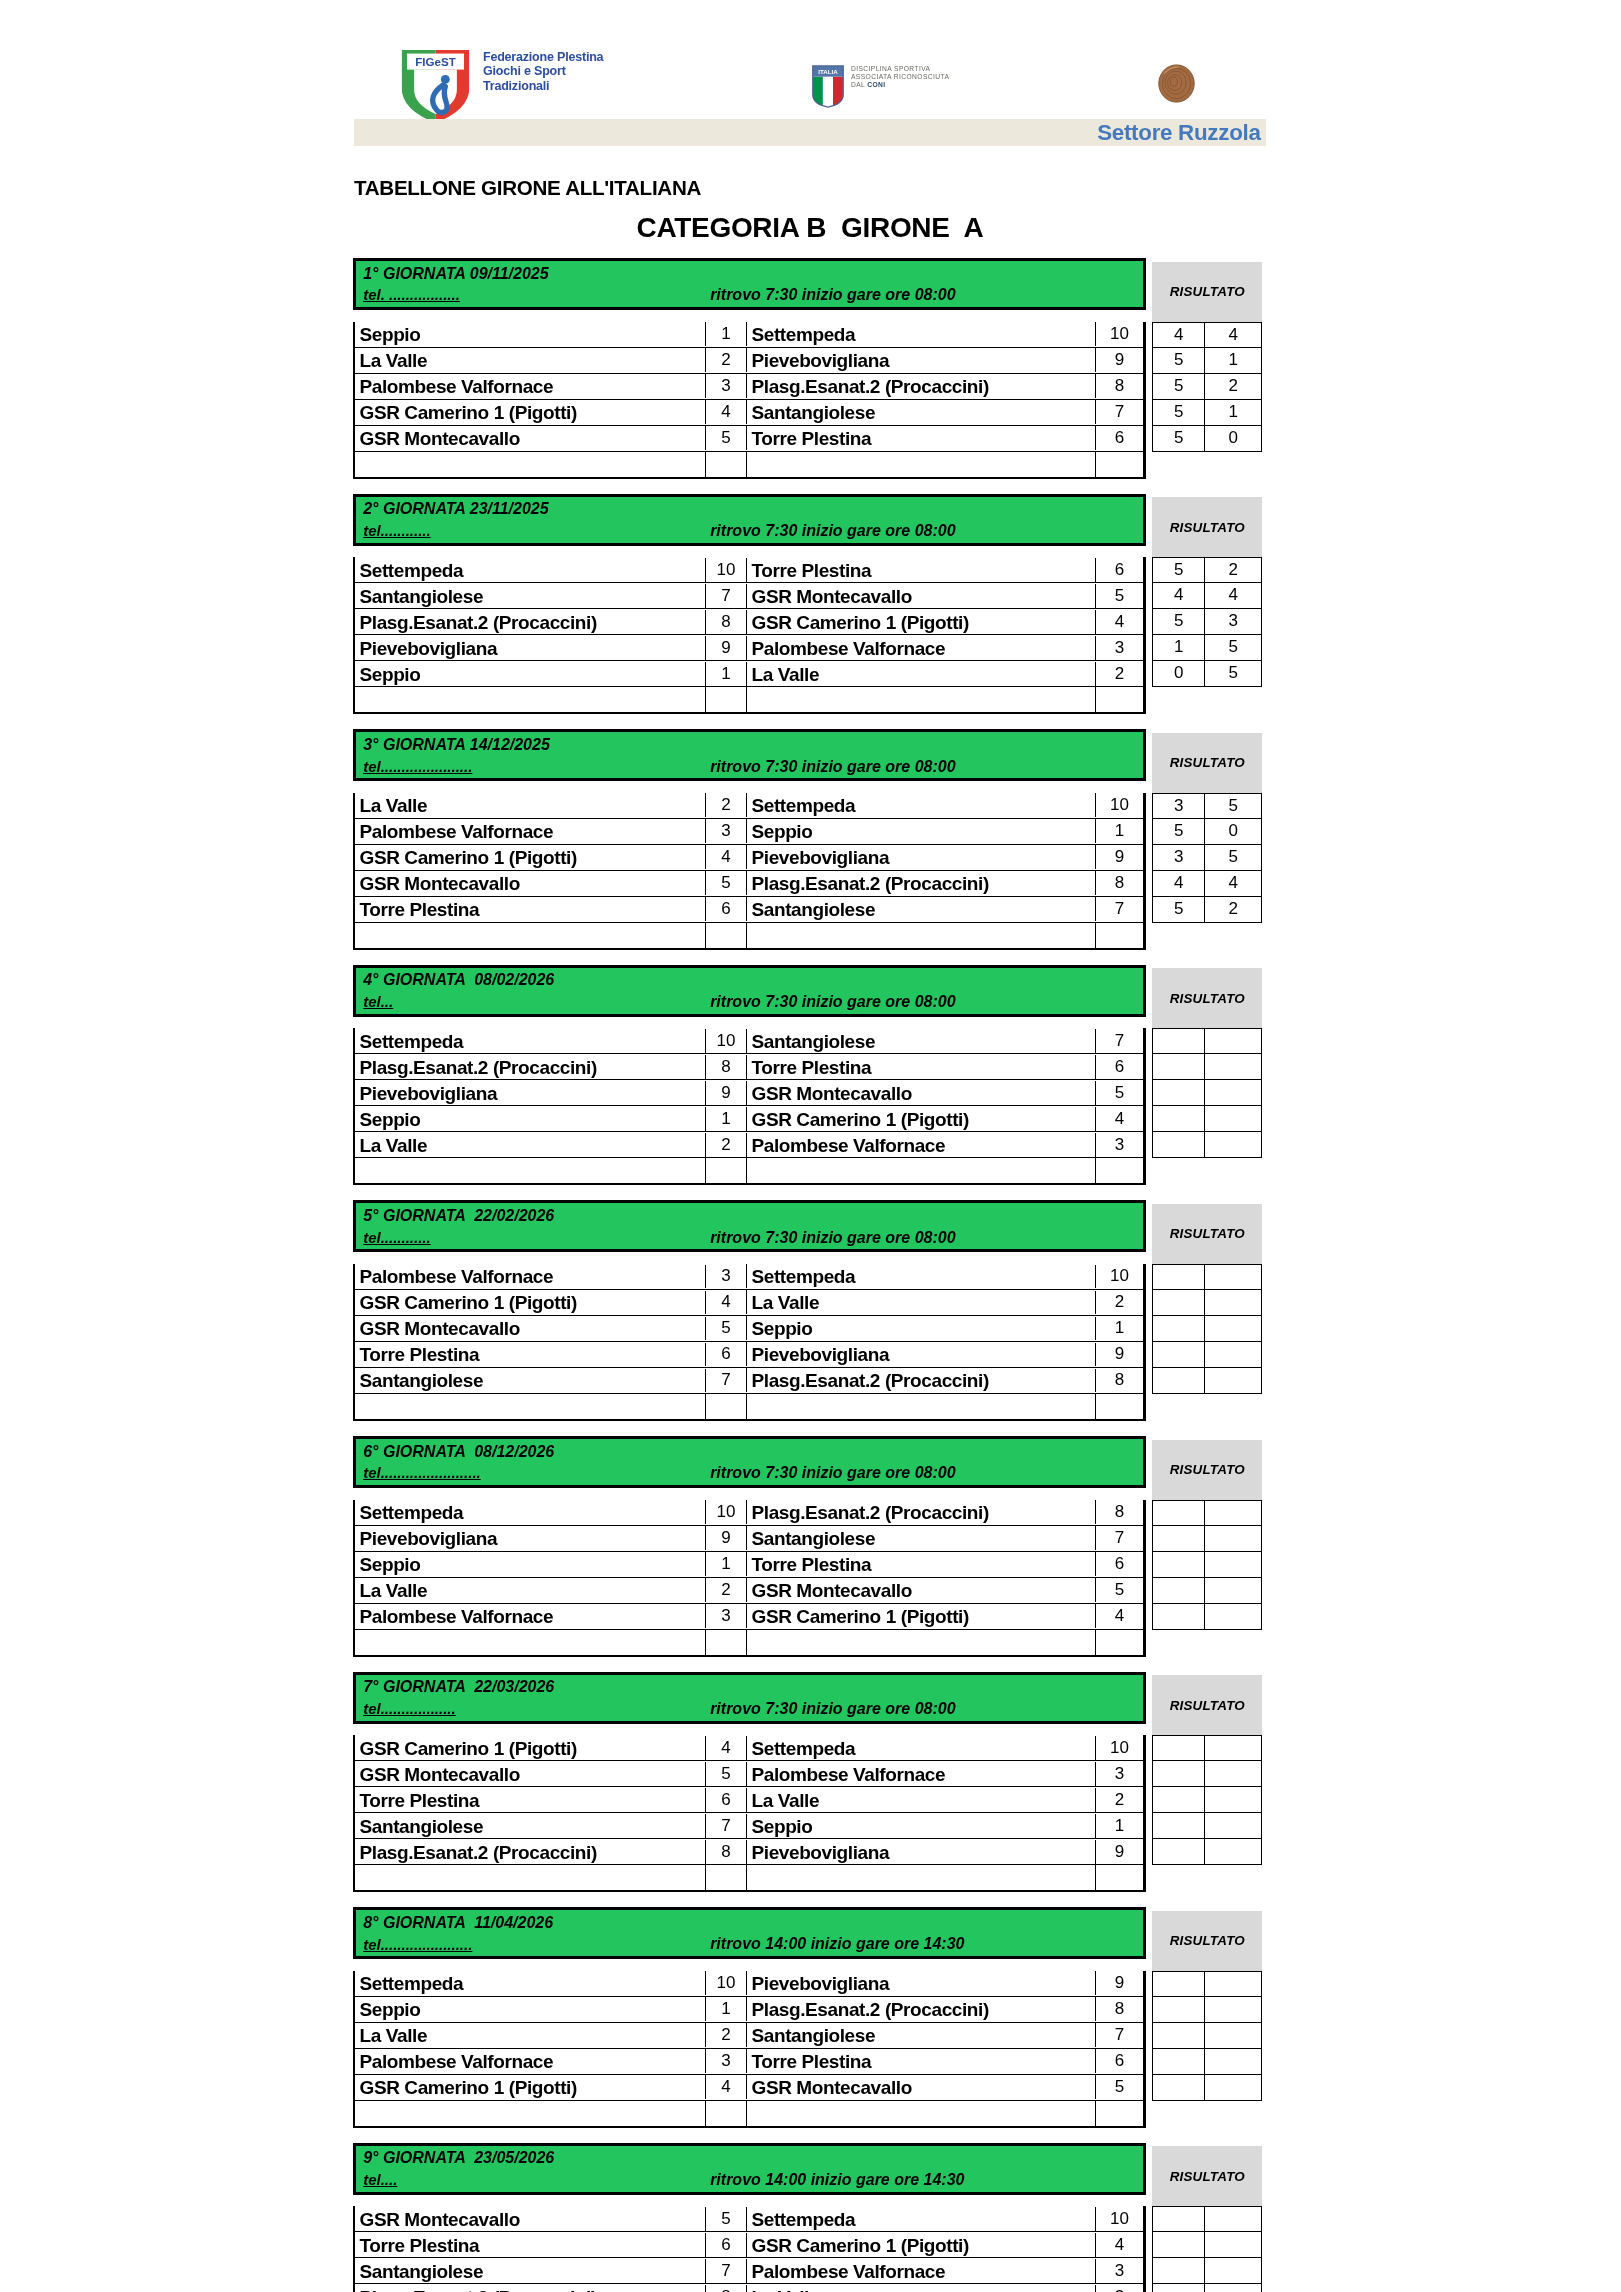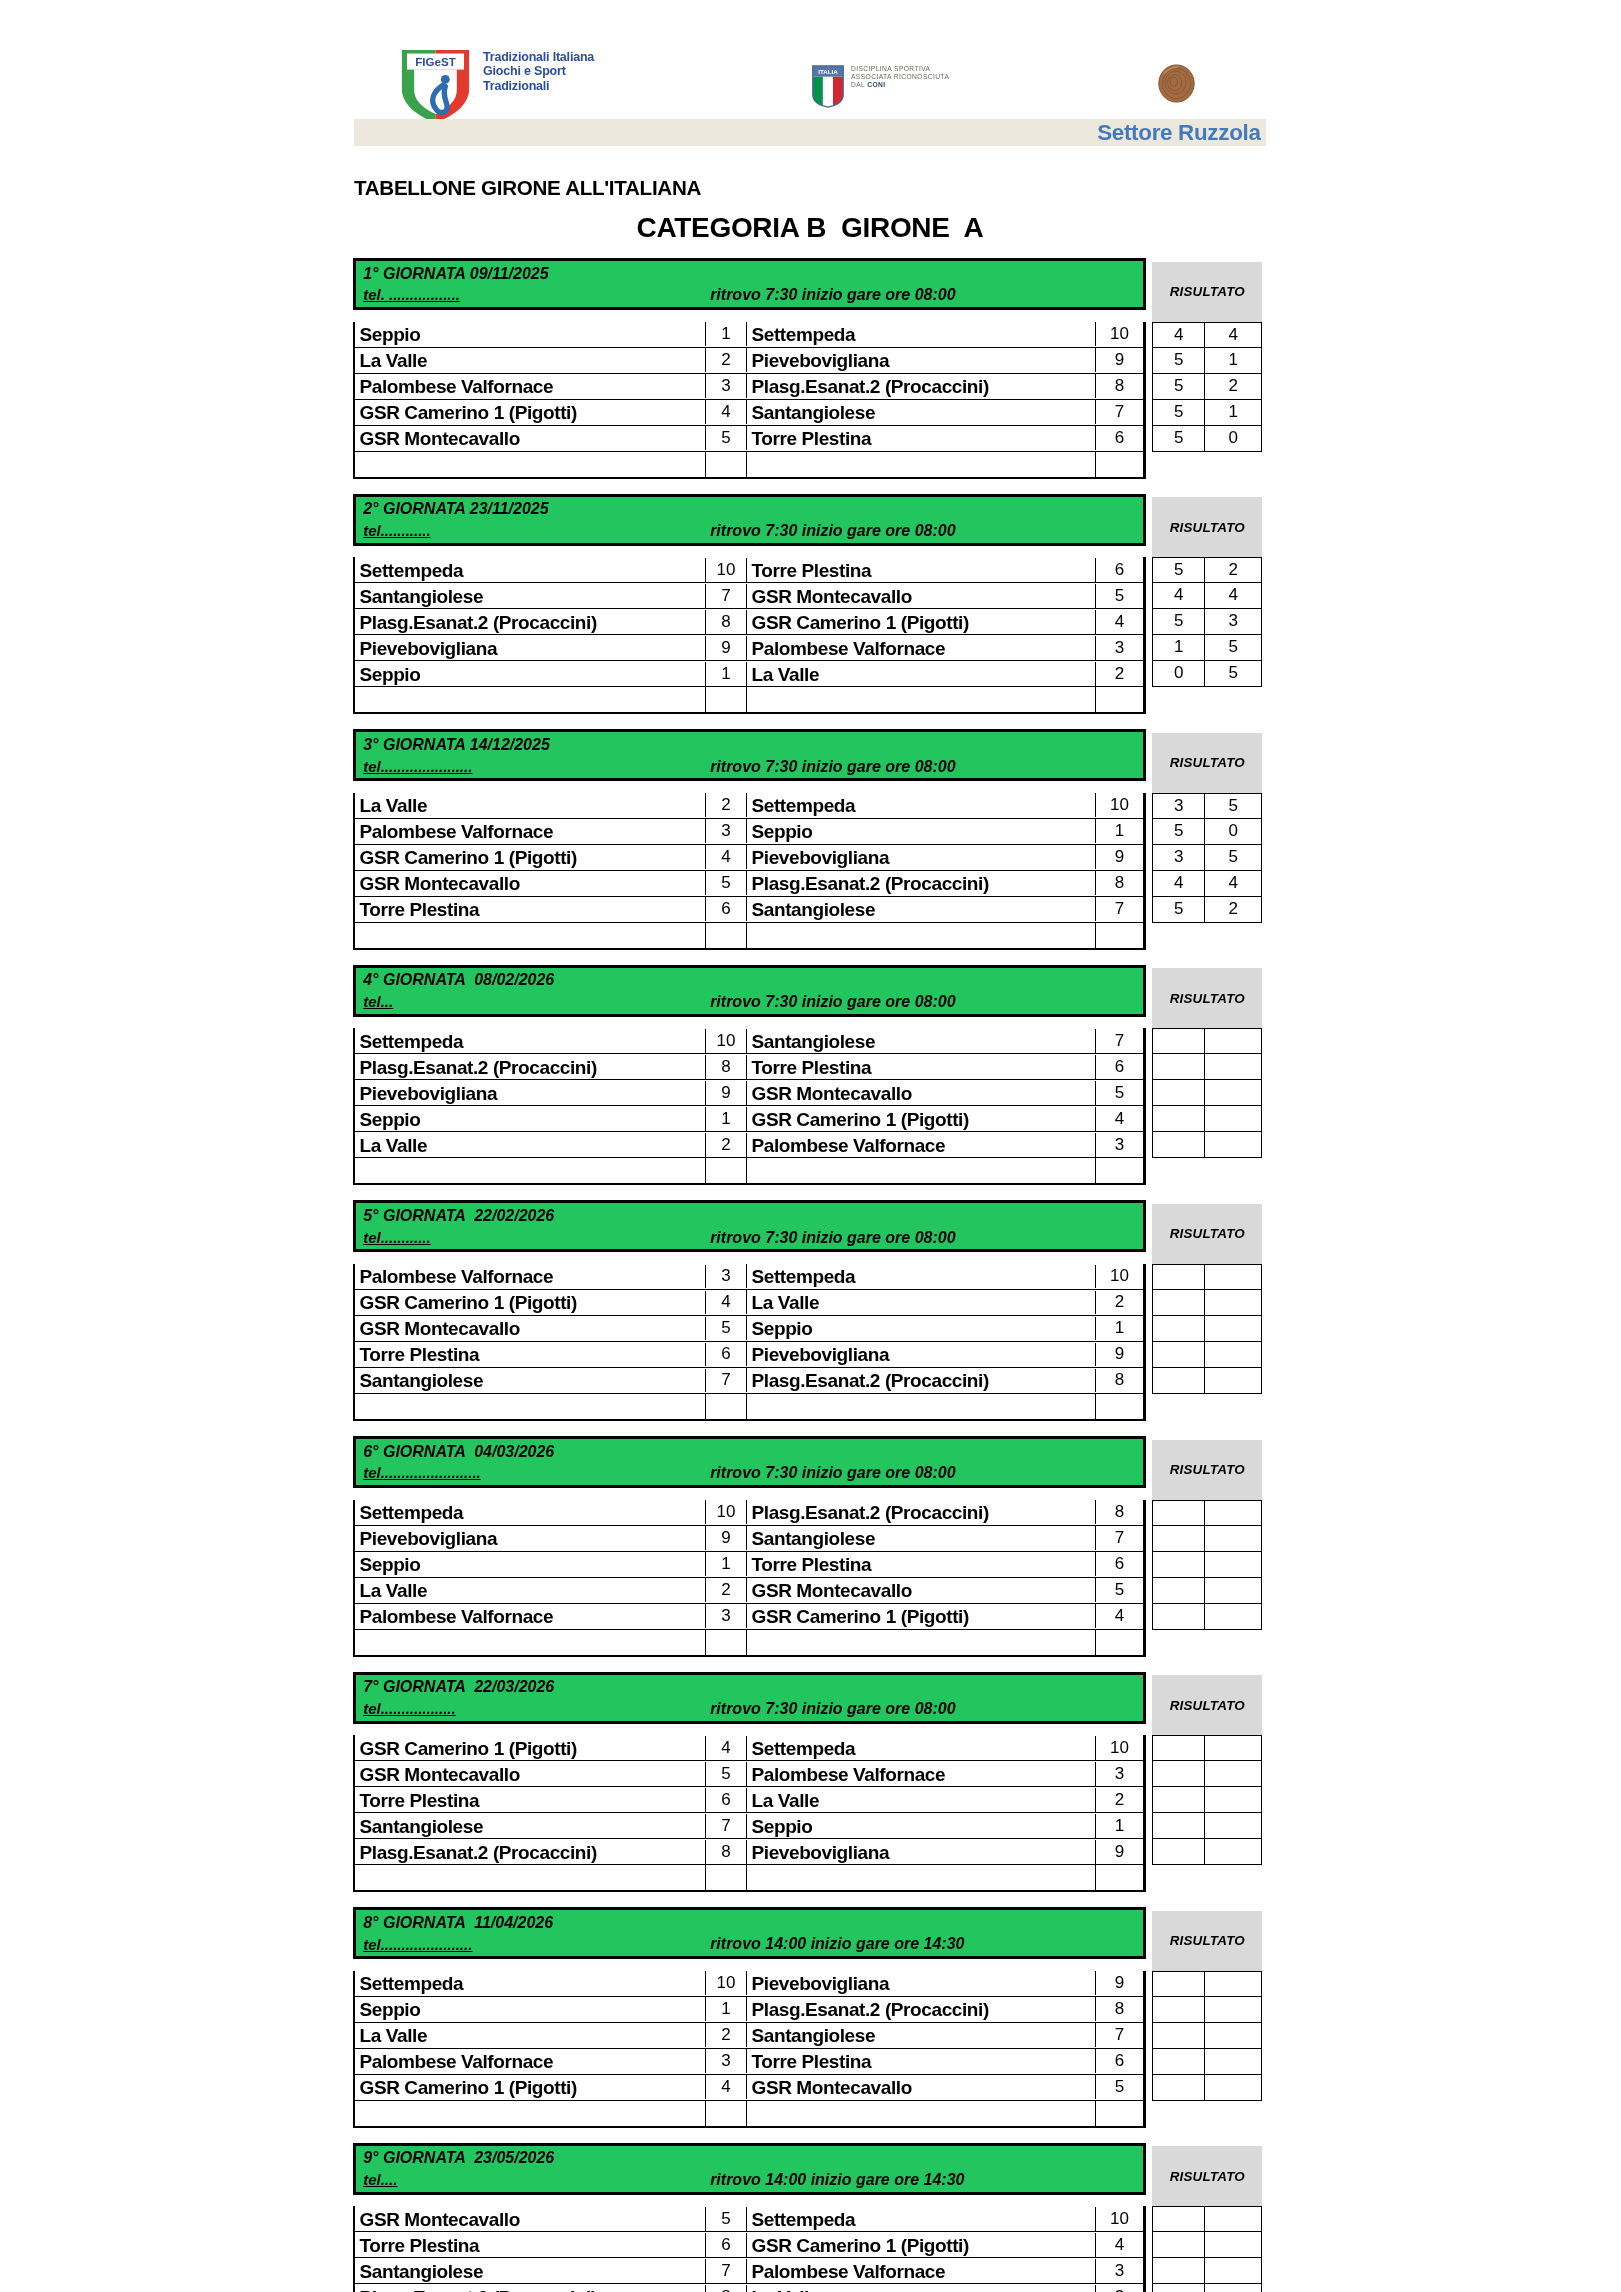--- a/index.html
+++ b/index.html
@@ -81,21 +81,21 @@
         <rect x="9" y="7" width="64" height="18" fill="#ffffff"></rect>
         <path d="M17,25 H65 V48 Q65,64 41,75 Q17,64 17,48 Z" fill="#ffffff"></path>
       </g>
       <text x="41" y="21" text-anchor="middle" font-size="13" font-weight="bold" fill="#2b4ea0" font-family="Liberation Sans, sans-serif">FIGeST</text>
       <circle cx="52" cy="36" r="5" fill="#2e6db4"></circle>
       <path d="M50,42 C38,50 34,60 42,70 C46,75 53,74 54,68 C55,62 48,56 52,44" fill="none" stroke="#2e6db4" stroke-width="6" stroke-linecap="round"></path>
     </svg>
   </div>
 
   <div class="fedname">
-    <div>Tradizionali Italiana</div>
+    <div>Federazione Plestina</div>
     <div>Giochi e Sport</div>
     <div>Tradizionali</div>
   </div>
 
   <div class="coni-shield">
     <svg width="34" height="45" viewBox="0 0 38 50">
       <defs>
           <clipPath id="italiaClip">
             <path d="M2,2 H36 V34 Q36,45 19,48 Q2,45 2,34 Z"></path>
           </clipPath>
@@ -577,21 +577,21 @@
       <div class="cell home"></div>
       <div class="cell num"></div>
       <div class="cell away"></div>
       <div class="cell anum"></div>
     </div>
   </section>
 
   <section class="round">
     <div class="round-head">
       <div class="round-head-main">
-        <div class="round-name">6° GIORNATA  04/03/2026</div>
+        <div class="round-name">6° GIORNATA  08/12/2026</div>
         <span class="round-tel">tel........................</span>
         <span class="round-meet">ritrovo 7:30 inizio gare ore 08:00</span>
       </div>
       <div class="head-gap"></div>
       <div class="round-res-head">RISULTATO</div>
     </div>
     <div class="round-rows">
   <div class="match-line">
     <div class="row-main">
       <div class="cell home">Settempeda</div>

